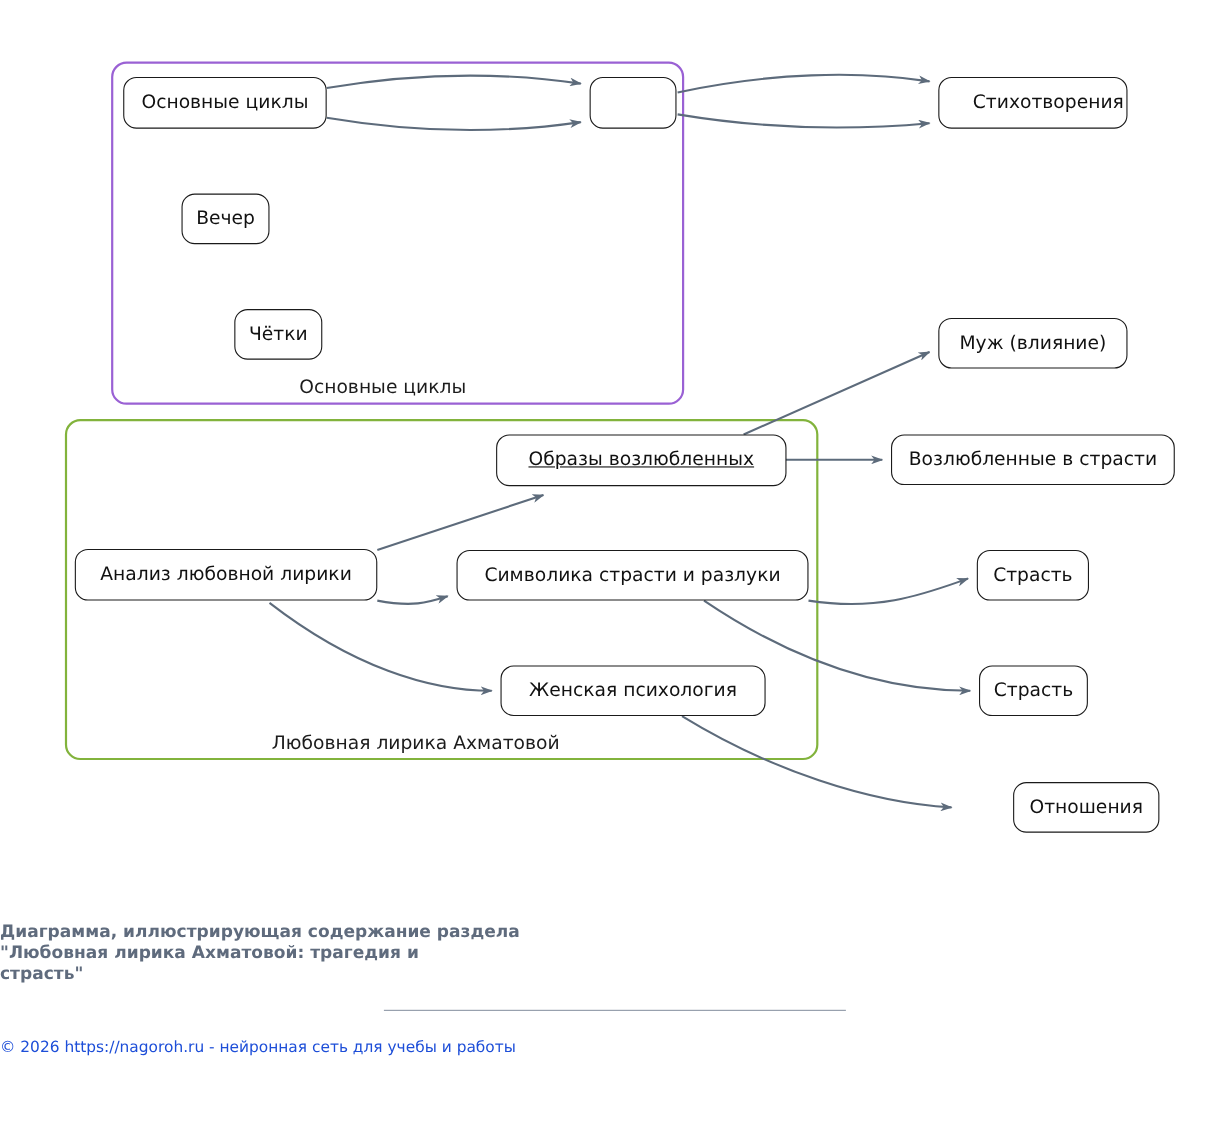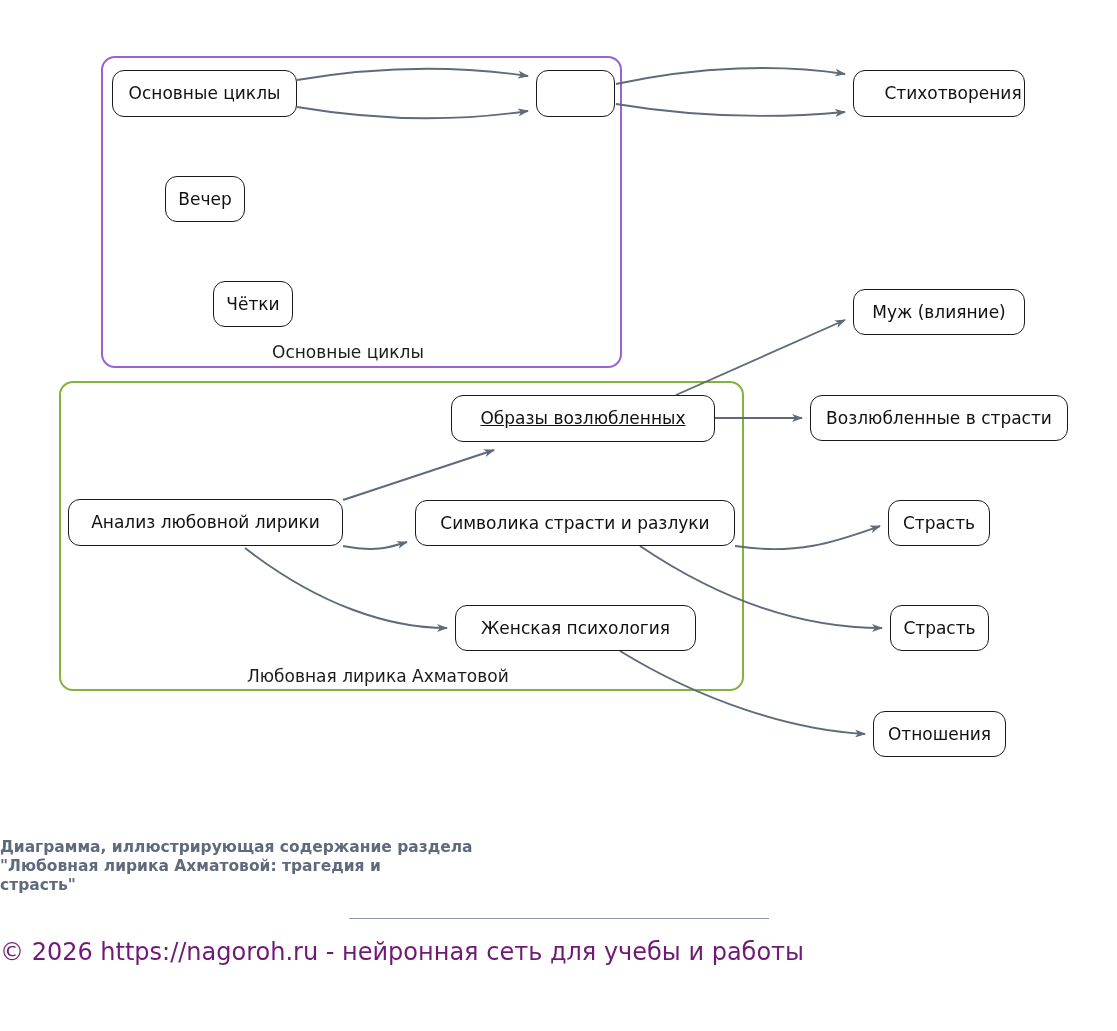--- a/index.html
+++ b/index.html
@@ -84,22 +84,22 @@
   }
   .caption-rule {
     width: 420px;
     height: 1px;
     background: #8d97a6;
     margin: 23px auto 0 auto;
     border: none;
   }
   .caption-footer {
     margin-top: 22px;
-    font-size: 24px;
-    color: #701a75;
+    font-size: 14px;
+    color: #1d4ed8;
     line-height: 22px;
   }
 </style>
 </head>
 <body>
 
 <div id="diagram-canvas">
 
   <div class="cluster purple" style="left:101px; top:56px; width:521px; height:312px;"></div>
   <div class="cluster-label" style="left:272px; top:344px;">Основные циклы</div>
@@ -158,21 +158,21 @@
   <div class="node" style="left:451px; top:395px; width:264px; height:47px;text-decoration:underline;">Образы возлюбленных</div>
 
   <div class="node" style="left:415px; top:500px; width:320px; height:46px;">Символика страсти и разлуки</div>
 
   <div class="node" style="left:455px; top:605px; width:241px; height:46px;">Женская психология</div>
 
   <div class="node" style="left:888px; top:500px; width:102px; height:46px;">Страсть</div>
 
   <div class="node" style="left:890px; top:605px; width:99px; height:46px;">Страсть</div>
 
-  <div class="node" style="left:873px; top:711px; width:133px; height:46px;">Отношения</div>
+  <div class="node" style="left:921px; top:711px; width:133px; height:46px;">Отношения</div>
 
 </div>
 
 <div id="caption-block">
   <div class="caption-title">Диаграмма, иллюстрирующая содержание раздела</div>
   <div class="caption-title">"Любовная лирика Ахматовой: трагедия и</div>
   <div class="caption-title">страсть"</div>
   <div class="caption-rule"></div>
   <div class="caption-footer">© 2026 https://nagoroh.ru - нейронная сеть для учебы и работы</div>
 </div>

